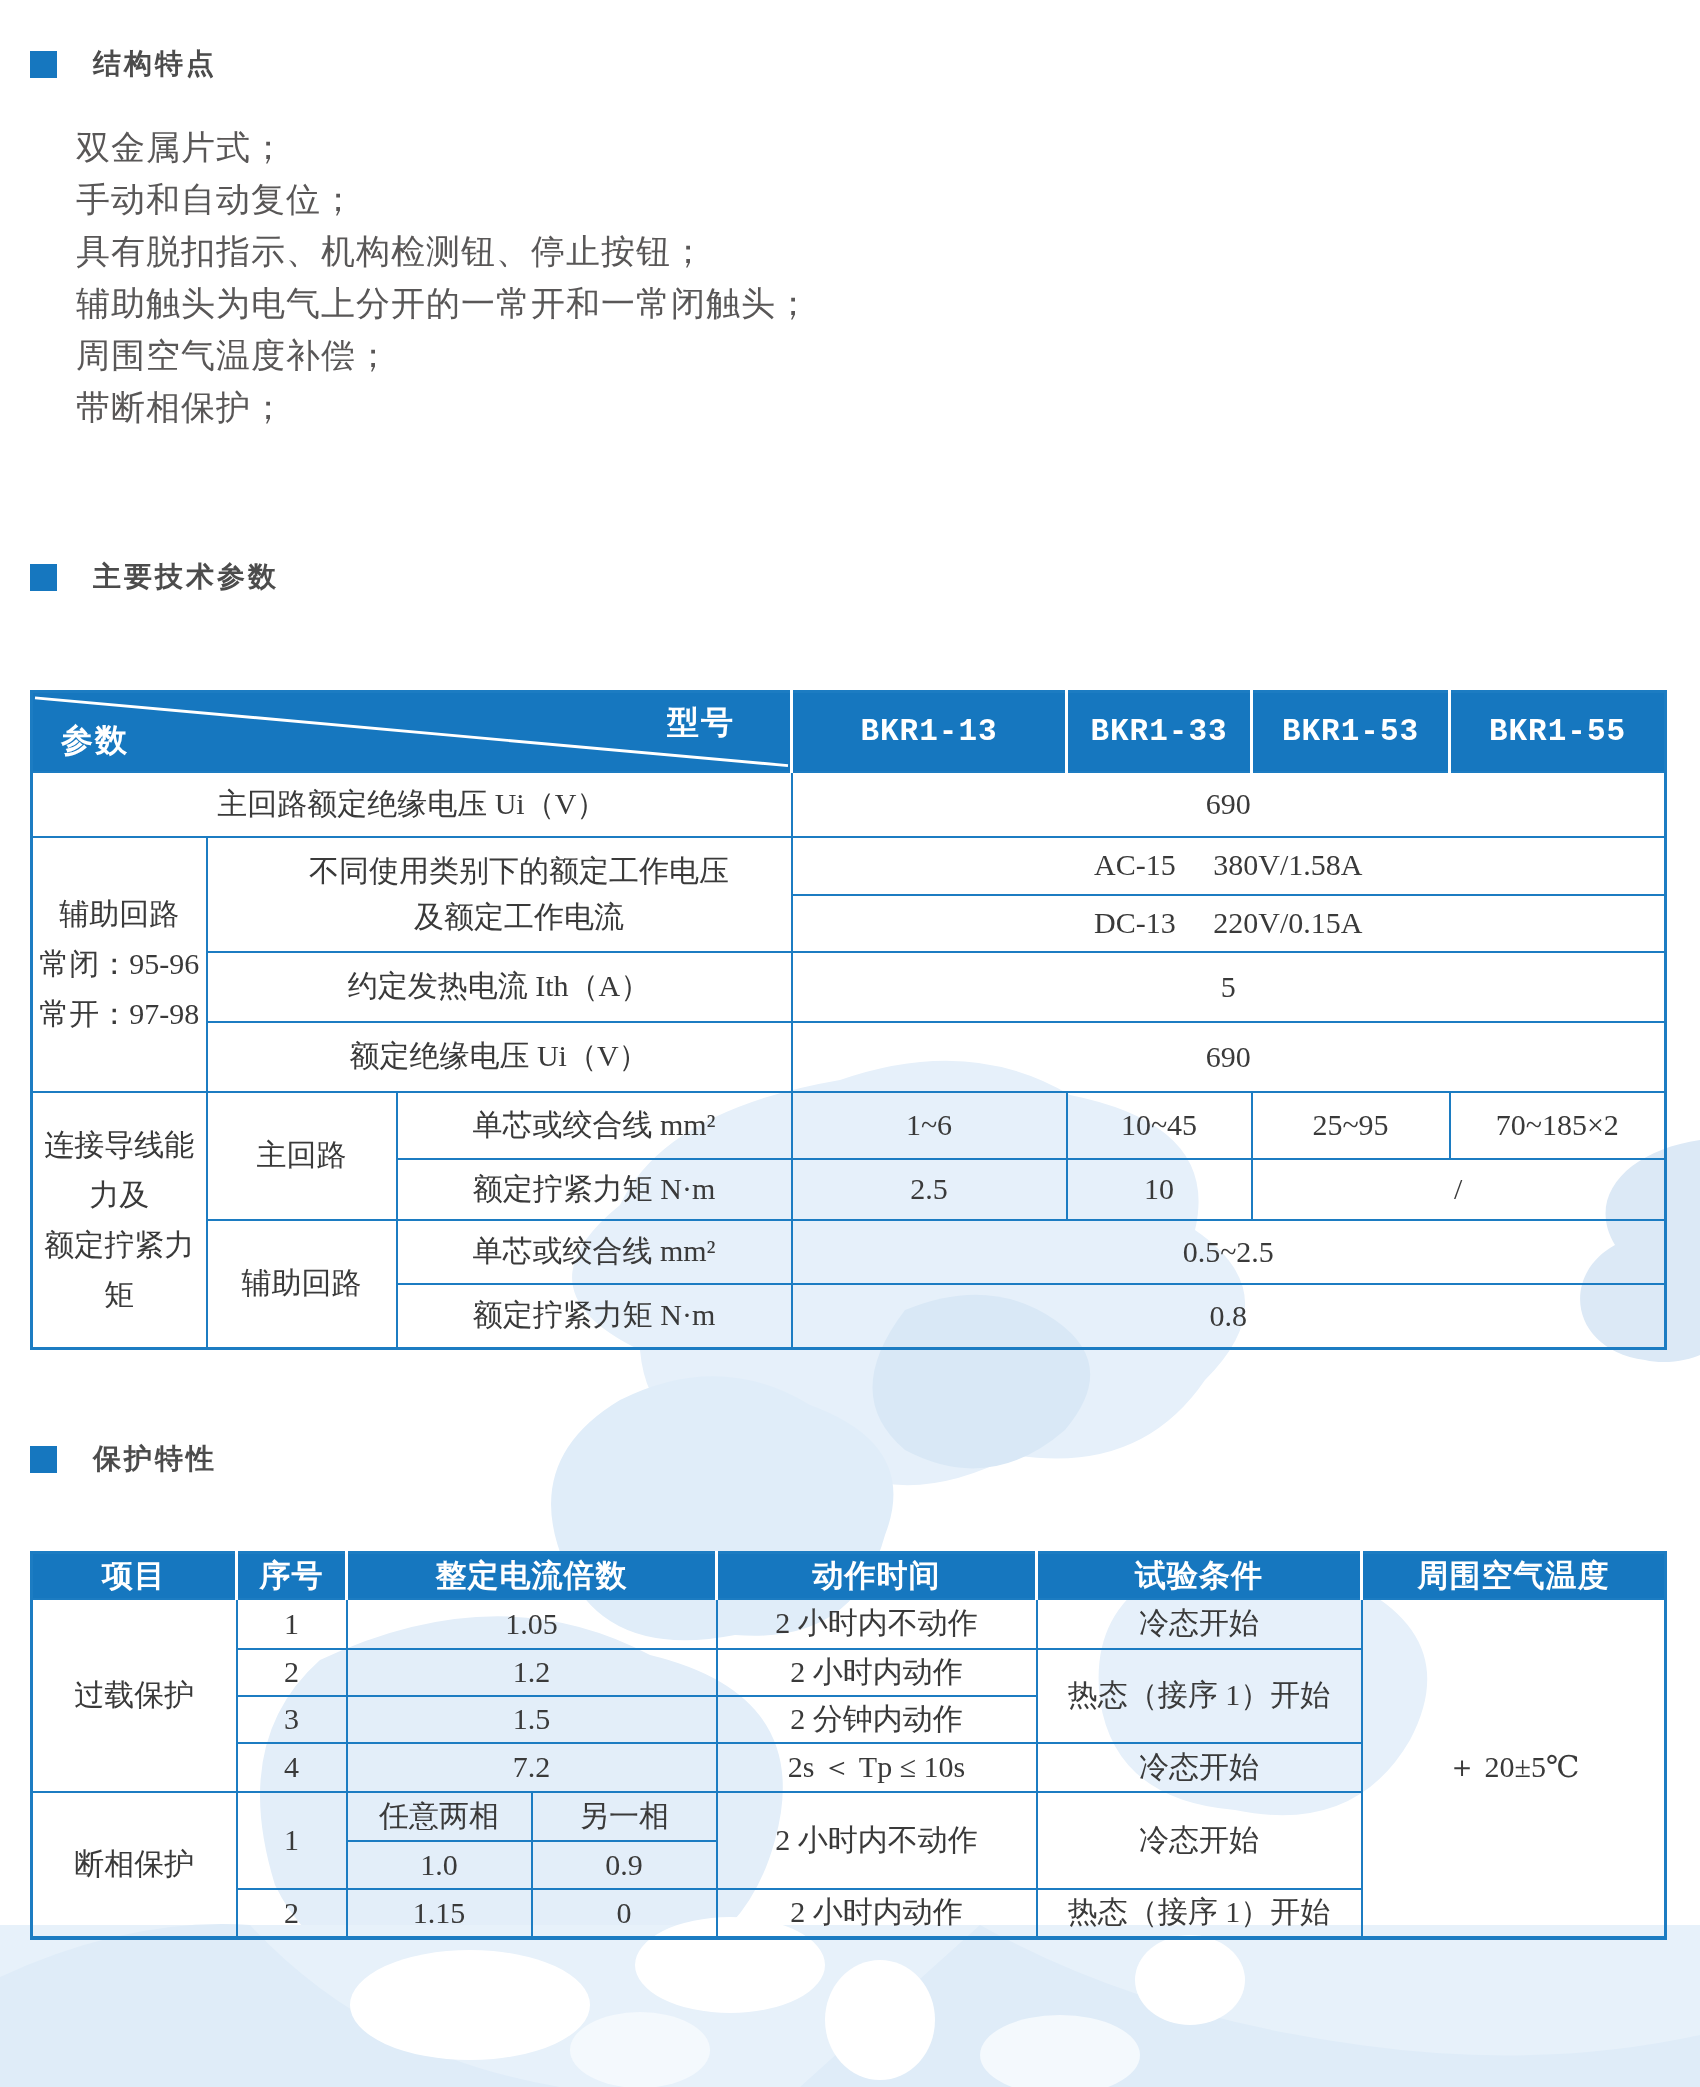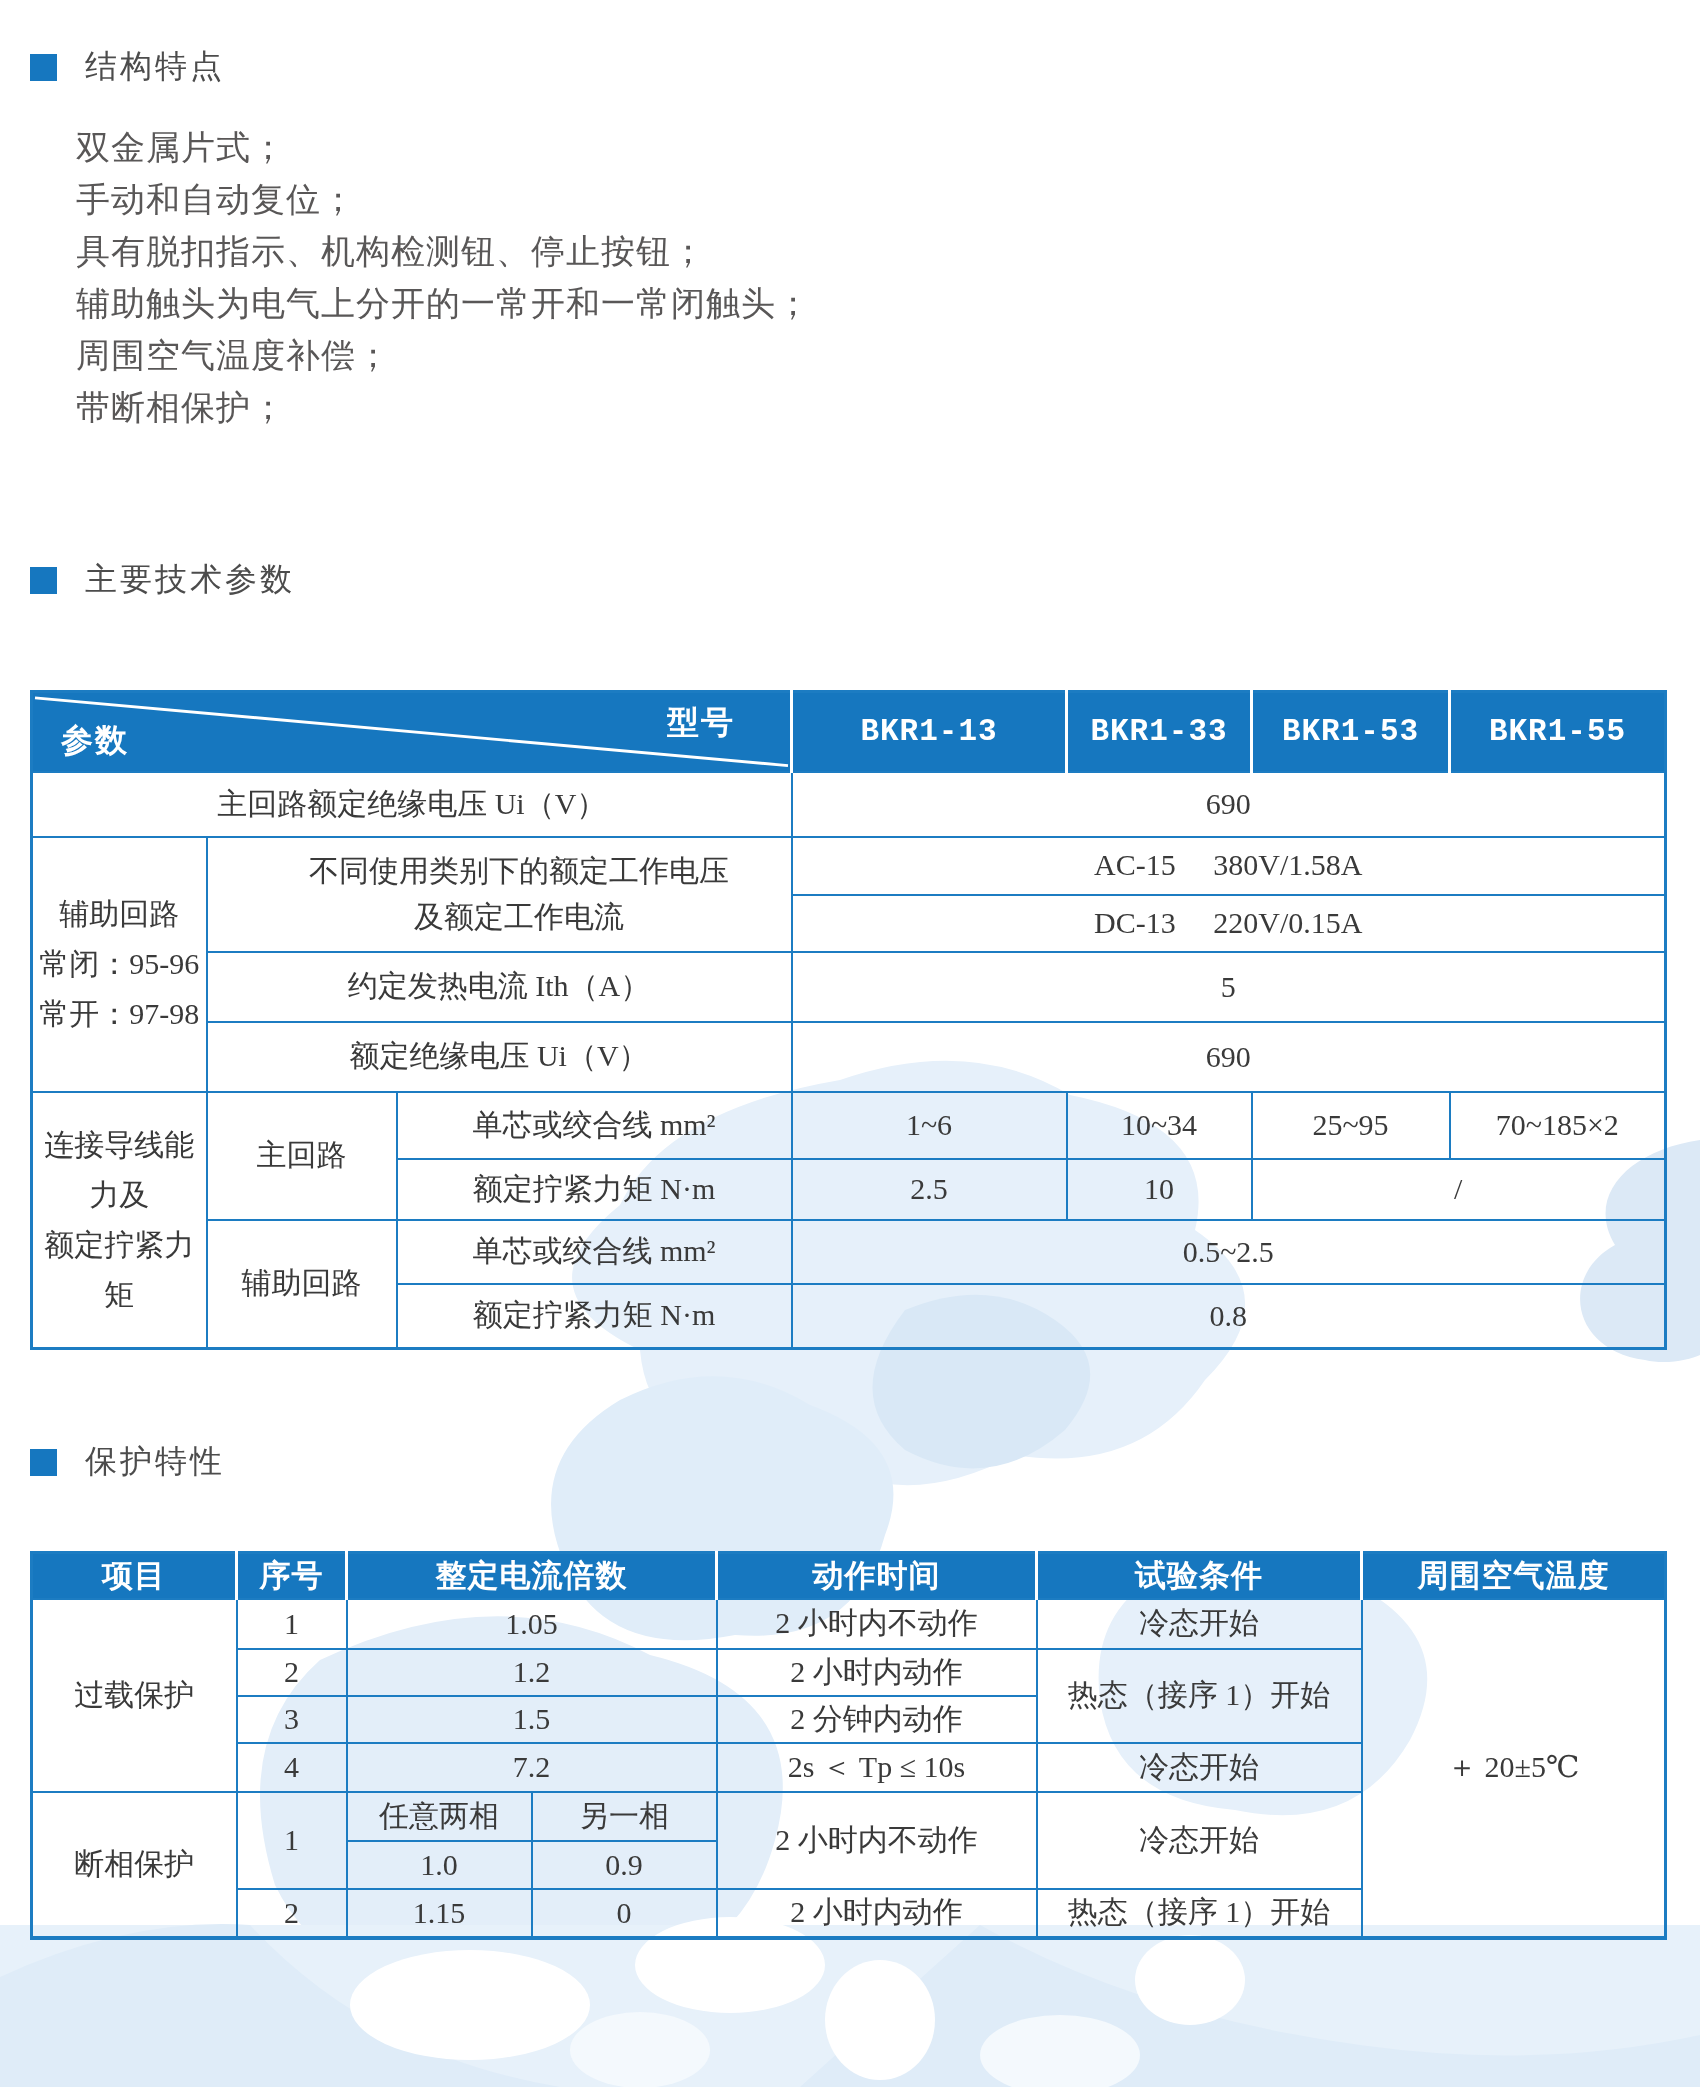--- a/index.html
+++ b/index.html
@@ -3,21 +3,21 @@
 <meta charset="utf-8">
 <style>
   html,body{margin:0;padding:0;background:#ffffff;}
   .page{position:relative;width:1700px;height:2087px;background:#ffffff;overflow:hidden;
         font-family:"Liberation Sans",sans-serif;}
   
   .map-bg{position:absolute;left:0;top:1020px;width:1700px;height:1067px;z-index:0;}
   
   .sec-head{position:absolute;left:30px;display:flex;align-items:center;z-index:2;}
   .sec-square{width:27px;height:27px;background:#1677bf;flex:0 0 auto;}
-  .sec-title{margin-left:28px;font-size:32px;font-weight:normal;color:#4c4c4c;letter-spacing:3px;}
+  .sec-title{margin-left:36px;font-size:28px;font-weight:bold;color:#4c4c4c;letter-spacing:3px;}
   
   .features{position:absolute;left:76px;top:121px;z-index:2;font-size:34px;color:#595757;
             line-height:52px;letter-spacing:1px;}
   
   table{border-collapse:collapse;table-layout:fixed;position:absolute;left:30px;z-index:1;
         border:3px solid #1c7cc2;}
   .t1{top:690px;width:1634px;}
   .t2{top:1551px;width:1634px;border-bottom-width:4px;}
   td{border:2px solid #1c7cc2;text-align:center;vertical-align:middle;padding:0;
      font-family:"Liberation Serif","DejaVu Serif",serif;font-size:30px;color:#3a3a3a;
@@ -129,21 +129,21 @@
       <td colspan="4">690</td>
     </tr>
     <tr style="height:67px">
       <td rowspan="4">
         <div class="mline">连接导线能力及</div>
         <div class="mline">额定拧紧力矩</div>
       </td>
       <td rowspan="2">主回路</td>
       <td>单芯或绞合线 mm²</td>
       <td>1~6</td>
-      <td>10~34</td>
+      <td>10~45</td>
       <td>25~95</td>
       <td>70~185×2</td>
     </tr>
     <tr style="height:61px">
       <td>额定拧紧力矩 N·m</td>
       <td>2.5</td>
       <td>10</td>
       <td colspan="2">/</td>
     </tr>
     <tr style="height:64px">

